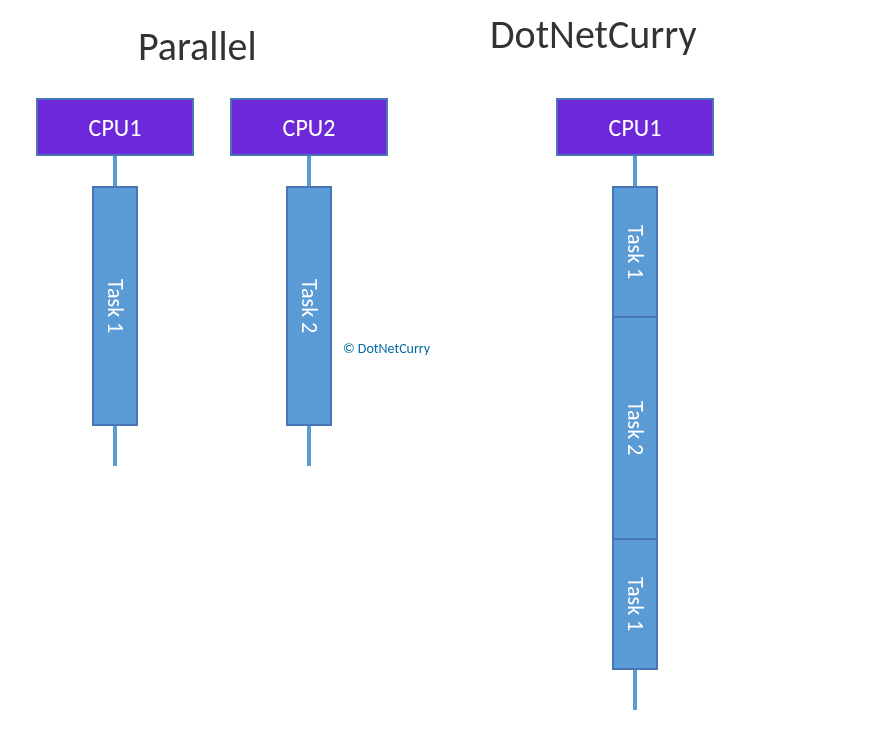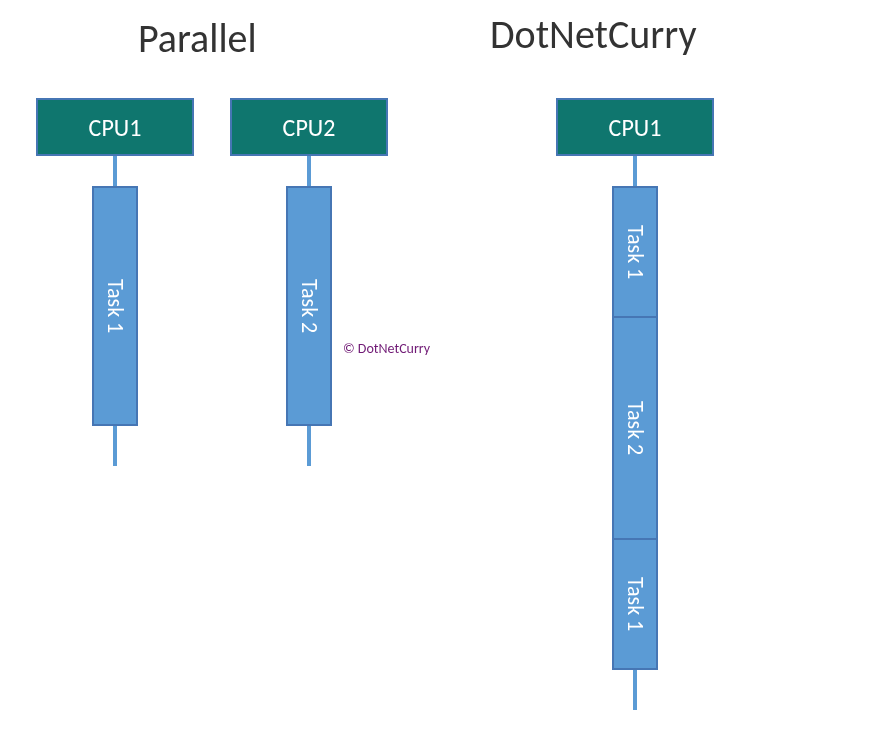--- a/index.html
+++ b/index.html
@@ -11,21 +11,21 @@
     position: relative;
   }
   .title {
     position: absolute;
     font-size: 40px;
     color: #333333;
   }
   .cpu-box {
     position: absolute;
     border: 2px solid #4676b4;
-    background: #0f766e;
+    background: #6d28d9;
     color: #ffffff;
     font-size: 24px;
     display: flex;
     align-items: center;
     justify-content: center;
   }
   .task-box {
     position: absolute;
     border: 2px solid #4676b4;
     background: #5b9bd5;
@@ -36,28 +36,28 @@
     justify-content: center;
     writing-mode: vertical-rl;
   }
   .connector {
     position: absolute;
     background: #5b9bd5;
     width: 4px;
   }
   .watermark {
     position: absolute;
-    color: #701a75;
+    color: #0369a1;
     font-size: 14px;
   }
 </style>
 </head>
 <body>
 
-<div class="title" style="left:138px; top:14px;">Parallel</div>
+<div class="title" style="left:138px; top:22px;">Parallel</div>
 <div class="title" style="left:490px; top:10px;">DotNetCurry</div>
 
 <div class="cpu-box" style="left:36px; top:98px; width:158px; height:58px;">
   <span>CPU1</span>
 </div>
 <div class="connector" style="left:113px; top:156px; height:30px;"></div>
 <div class="task-box" style="left:92px; top:186px; width:46px; height:240px;">
   <span>Task 1</span>
 </div>
 <div class="connector" style="left:113px; top:426px; height:40px;"></div>

